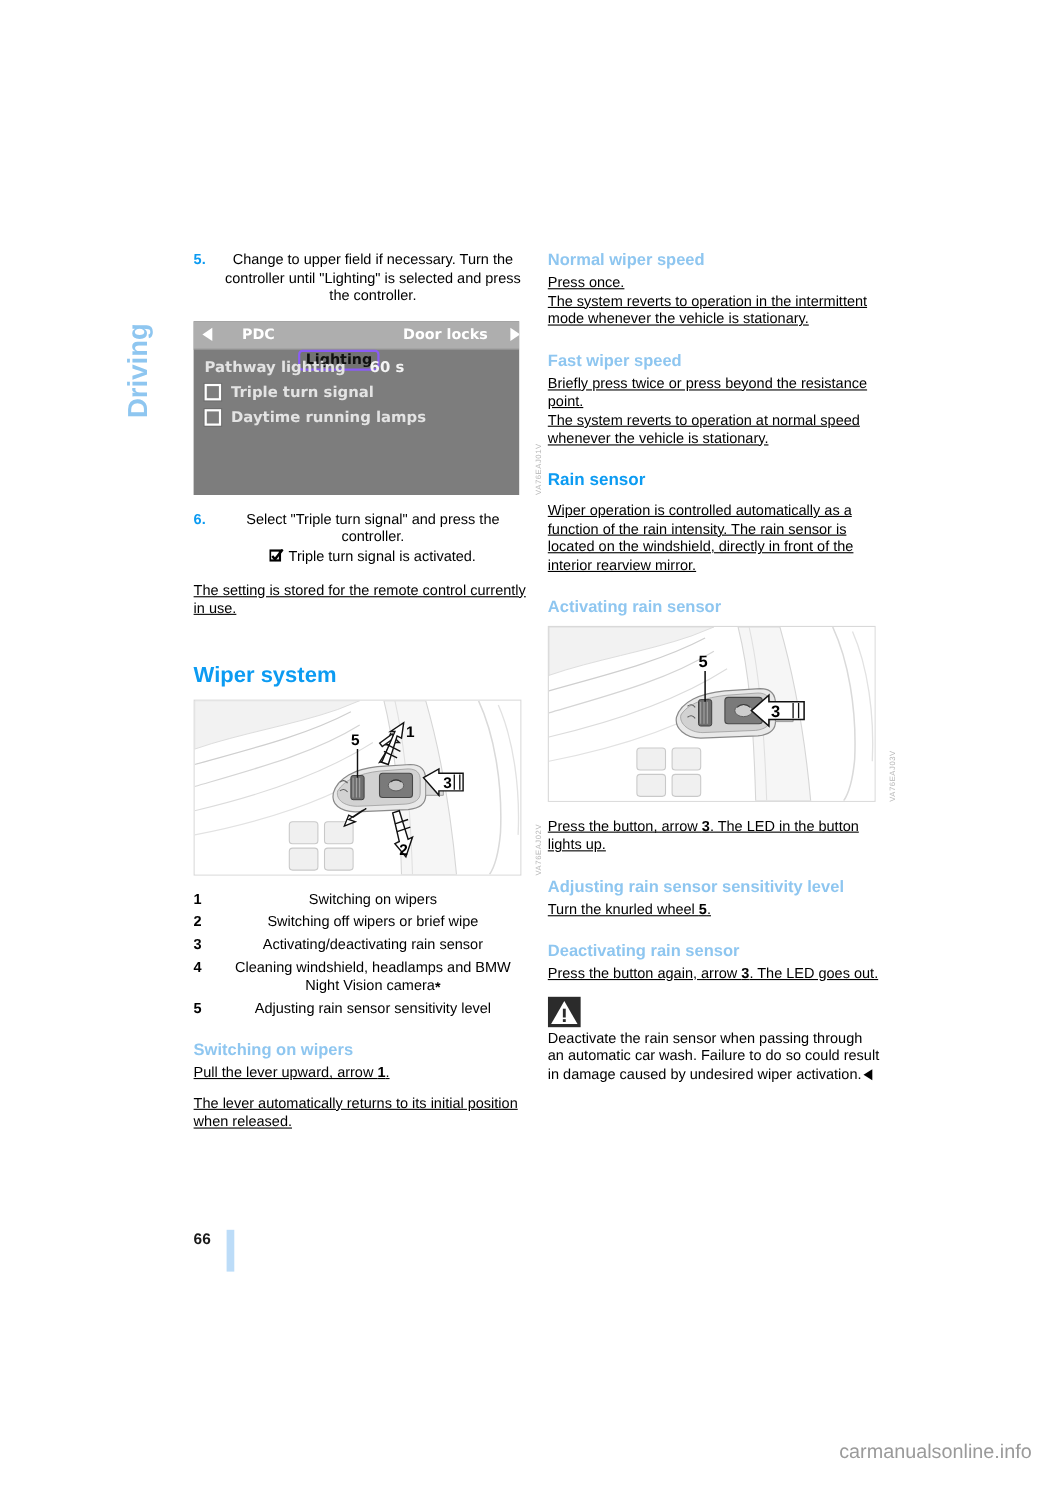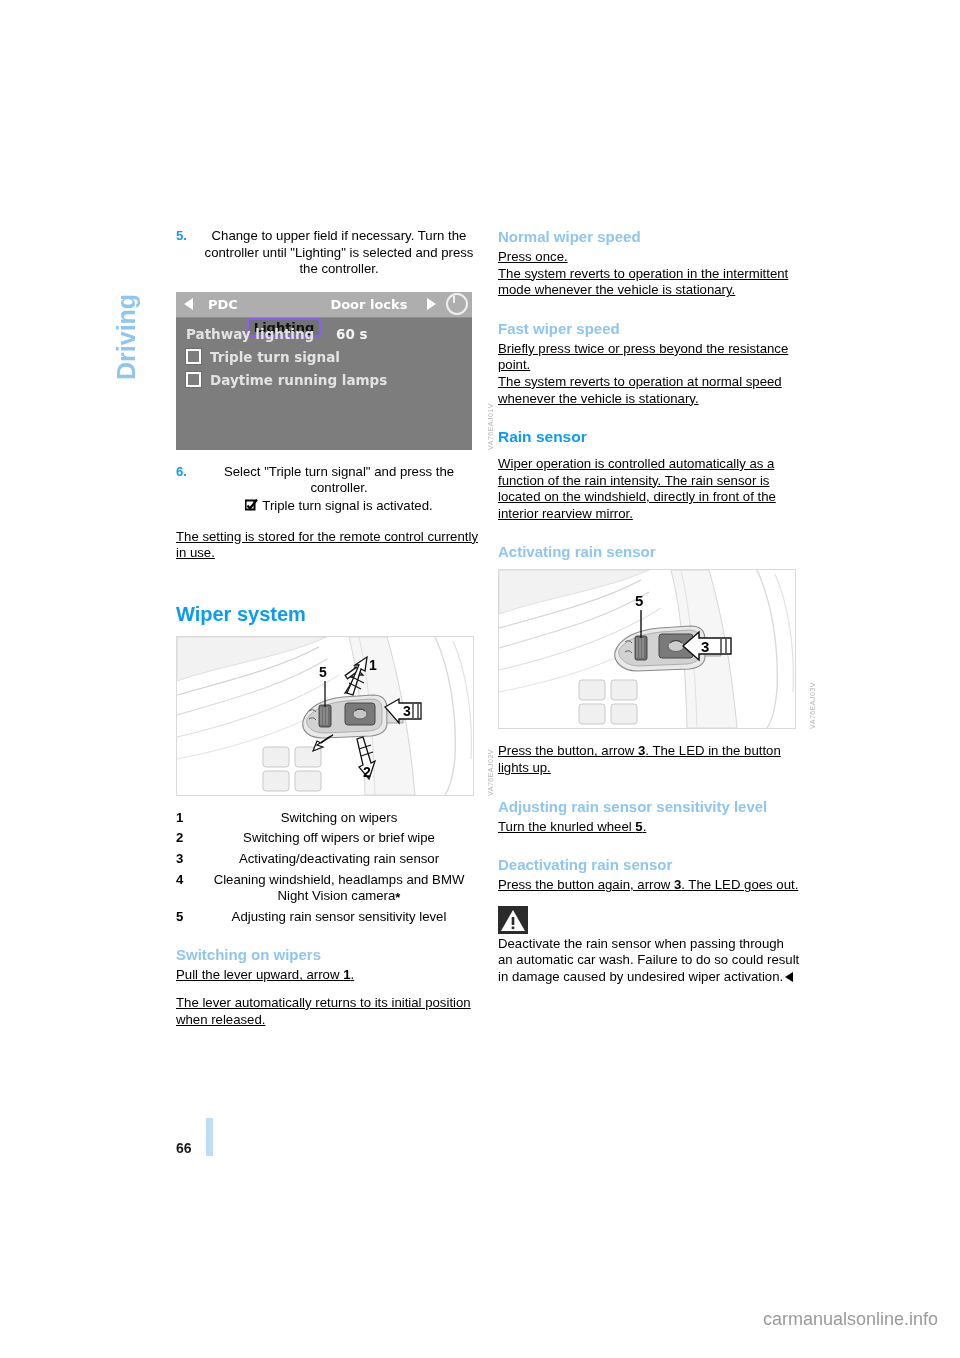--- a/index.html
+++ b/index.html
@@ -167,21 +167,21 @@
     position: relative;
     overflow: hidden;
     font-family: "DejaVu Sans", sans-serif;
   }
   .idrive-bar {
     height: 25px;
     background: #aeaeae;
     display: flex;
     align-items: center;
     padding: 0 4px;
-    gap: 4px;
+    gap: 16px;
     border-bottom: 1px solid #8f8f8f;
   }
   .idrive-bar .arrow-l,
   .idrive-bar .arrow-r {
     width: 0; height: 0;
     border-top: 6px solid transparent;
     border-bottom: 6px solid transparent;
     flex: 0 0 auto;
   }
   .idrive-bar .arrow-l { border-right: 9px solid #ffffff; margin: 0 6px 0 4px; }
@@ -244,21 +244,21 @@
     background: #fefefe;
     display: block;
   }
 
   
   .folio {
     position: absolute;
     left: 176px;
     top: 1118px;
     display: flex;
-    align-items: flex-end;
+    align-items: flex-start;
   }
   .folio .pageno {
     font-size: 14px;
     font-weight: bold;
     color: #1a1a1a;
     margin-right: 14px;
   }
   .folio .rule {
     width: 7px;
     height: 38px;

